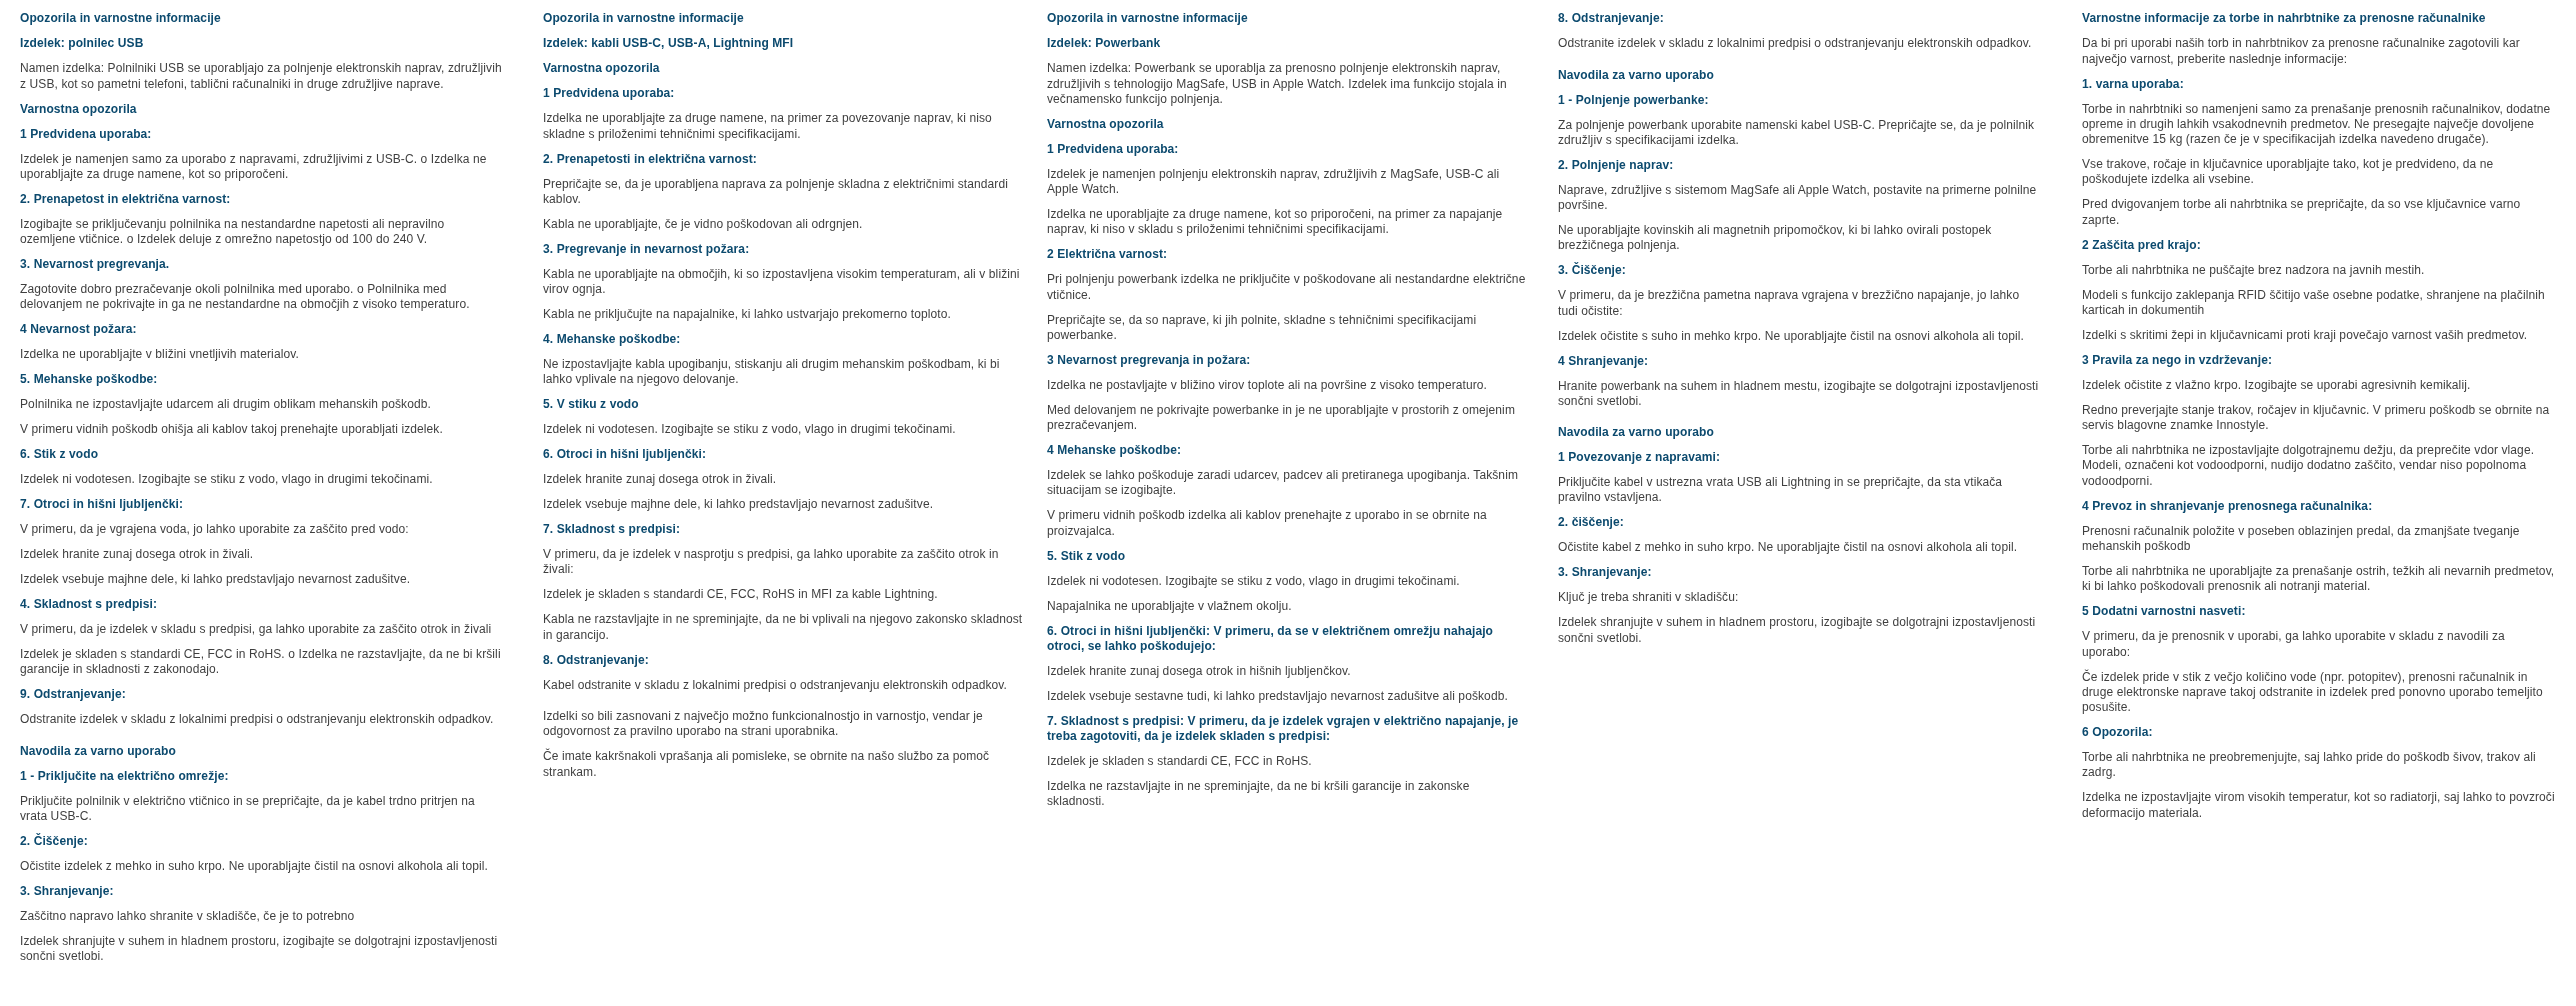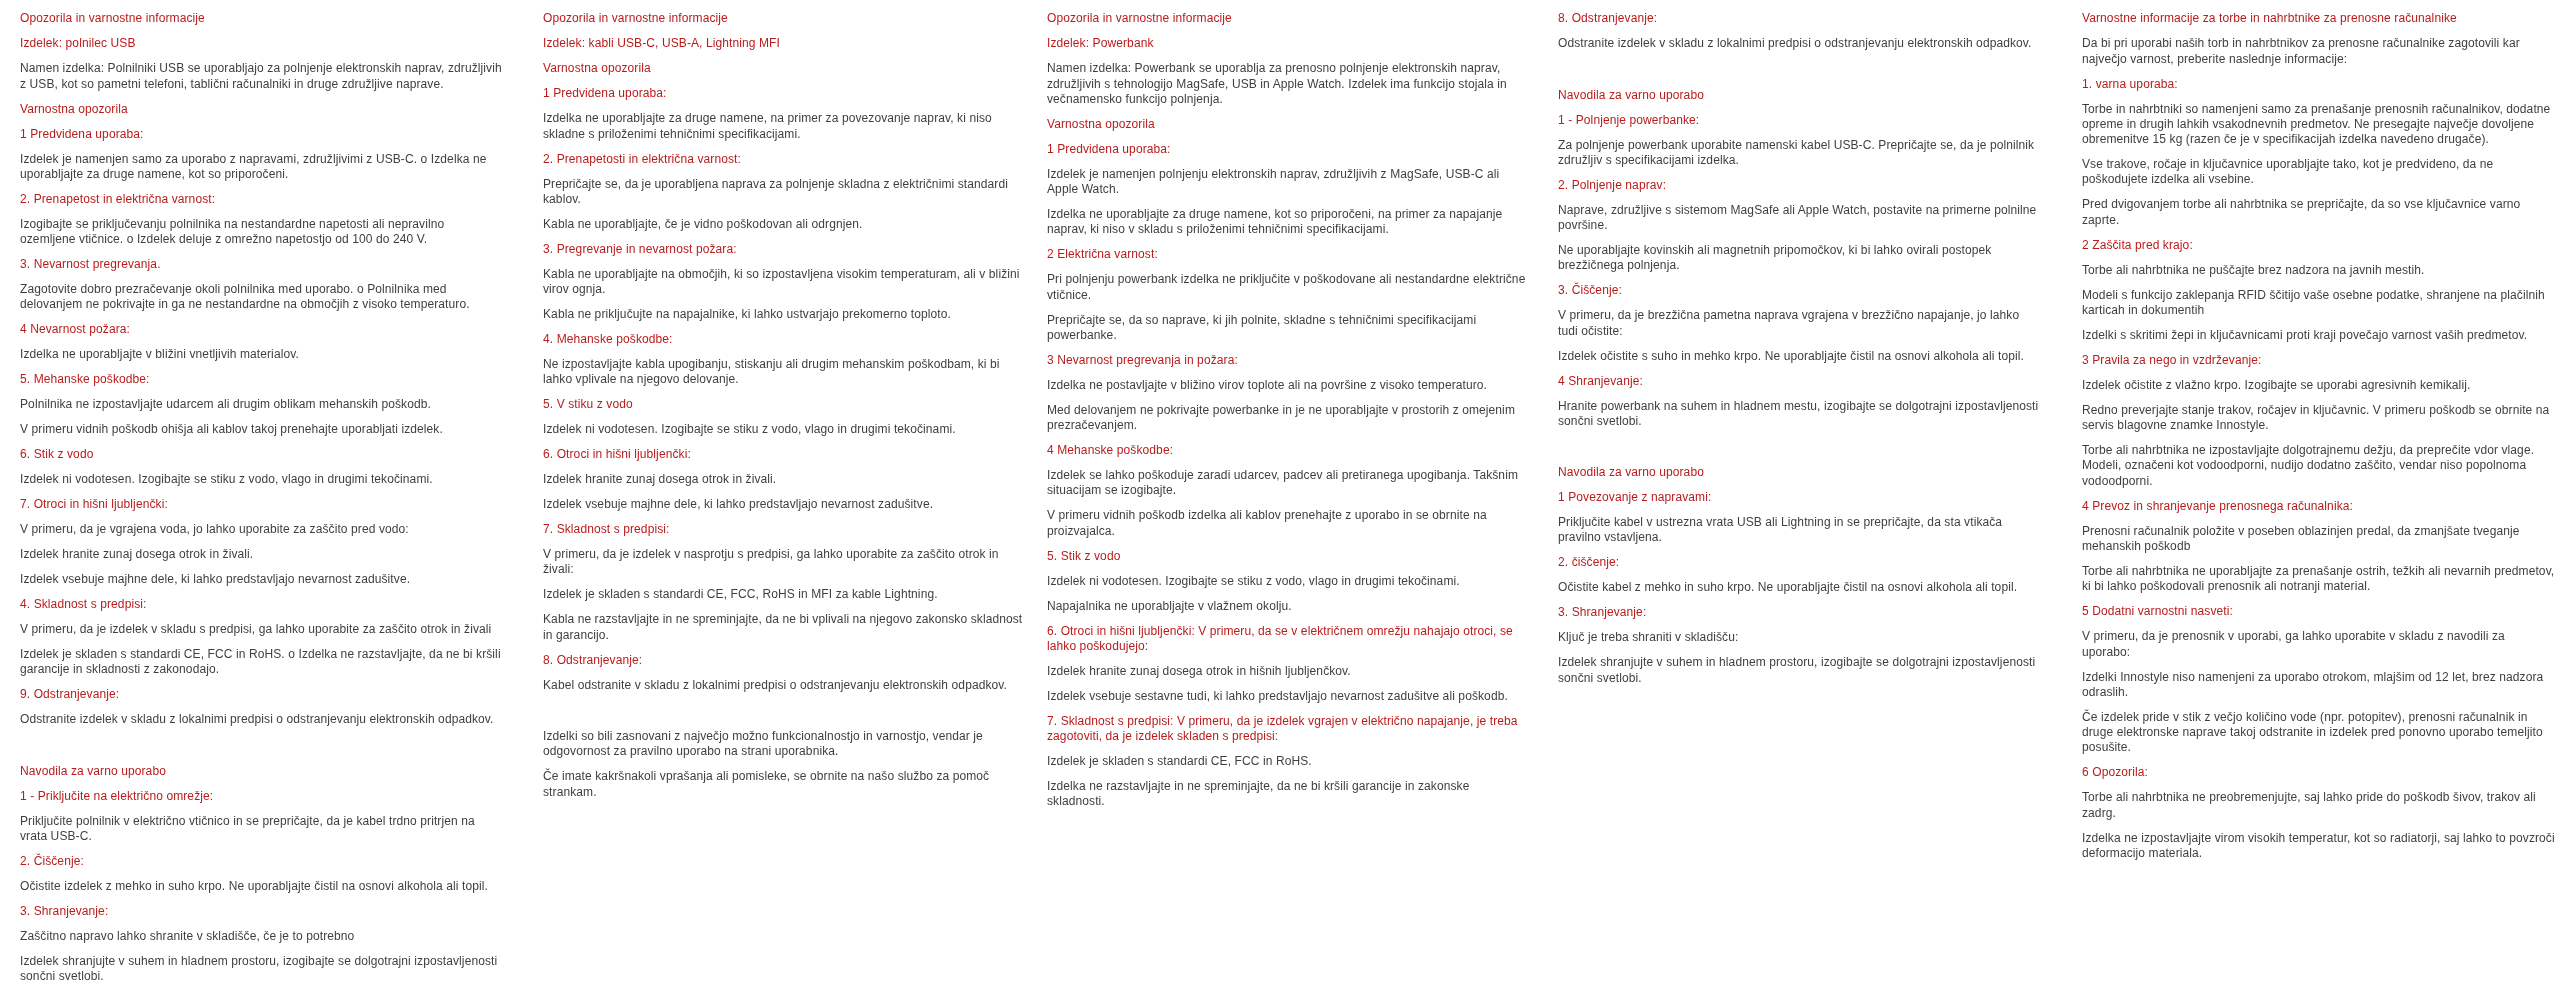--- a/index.html
+++ b/index.html
@@ -27,29 +27,29 @@
   .col-2 { left: 1047px; }
   .col-3 { left: 1558px; }
   .col-4 { left: 2082px; width: 473px; }
   .blk {
     margin: 0 0 9.7px 0;
     font-size: 12px;
     line-height: 15.3px;
     letter-spacing: 0.1px;
   }
   .blk.h {
-    font-weight: 400;
-    color: #b91c1c;
+    font-weight: 700;
+    color: #0c4a6e;
   }
   .blk.p {
     font-weight: 400;
     color: #3f3f3f;
   }
   .blk.gap {
-    margin-top: 36px;
+    margin-top: 16px;
   }
 </style>
 </head>
 <body>
 
 <div class="page">
   <div class="col col-0">
       <div class="blk h">Opozorila in varnostne informacije</div>
       <div class="blk h">Izdelek: polnilec USB</div>
       <div class="blk p">Namen izdelka: Polnilniki USB se uporabljajo za polnjenje elektronskih naprav, združljivih z USB, kot so pametni telefoni, tablični računalniki in druge združljive naprave.</div>
@@ -176,20 +176,19 @@
       <div class="blk p">Izdelki s skritimi žepi in ključavnicami proti kraji povečajo varnost vaših predmetov.</div>
       <div class="blk h">3 Pravila za nego in vzdrževanje:</div>
       <div class="blk p">Izdelek očistite z vlažno krpo. Izogibajte se uporabi agresivnih kemikalij.</div>
       <div class="blk p">Redno preverjajte stanje trakov, ročajev in ključavnic. V primeru poškodb se obrnite na servis blagovne znamke Innostyle.</div>
       <div class="blk p">Torbe ali nahrbtnika ne izpostavljajte dolgotrajnemu dežju, da preprečite vdor vlage. Modeli, označeni kot vodoodporni, nudijo dodatno zaščito, vendar niso popolnoma vodoodporni.</div>
       <div class="blk h">4 Prevoz in shranjevanje prenosnega računalnika:</div>
       <div class="blk p">Prenosni računalnik položite v poseben oblazinjen predal, da zmanjšate tveganje mehanskih poškodb</div>
       <div class="blk p">Torbe ali nahrbtnika ne uporabljajte za prenašanje ostrih, težkih ali nevarnih predmetov, ki bi lahko poškodovali prenosnik ali notranji material.</div>
       <div class="blk h">5 Dodatni varnostni nasveti:</div>
       <div class="blk p">V primeru, da je prenosnik v uporabi, ga lahko uporabite v skladu z navodili za uporabo:</div>
-      <div class="blk p">Izdelki Innostyle niso namenjeni za uporabo otrokom, mlajšim od 12 let, brez nadzora odraslih.</div>
       <div class="blk p">Če izdelek pride v stik z večjo količino vode (npr. potopitev), prenosni računalnik in druge elektronske naprave takoj odstranite in izdelek pred ponovno uporabo temeljito posušite.</div>
       <div class="blk h">6 Opozorila:</div>
       <div class="blk p">Torbe ali nahrbtnika ne preobremenjujte, saj lahko pride do poškodb šivov, trakov ali zadrg.</div>
       <div class="blk p">Izdelka ne izpostavljajte virom visokih temperatur, kot so radiatorji, saj lahko to povzroči deformacijo materiala.</div>
     </div>
 </div>
 
 
 </body></html>

